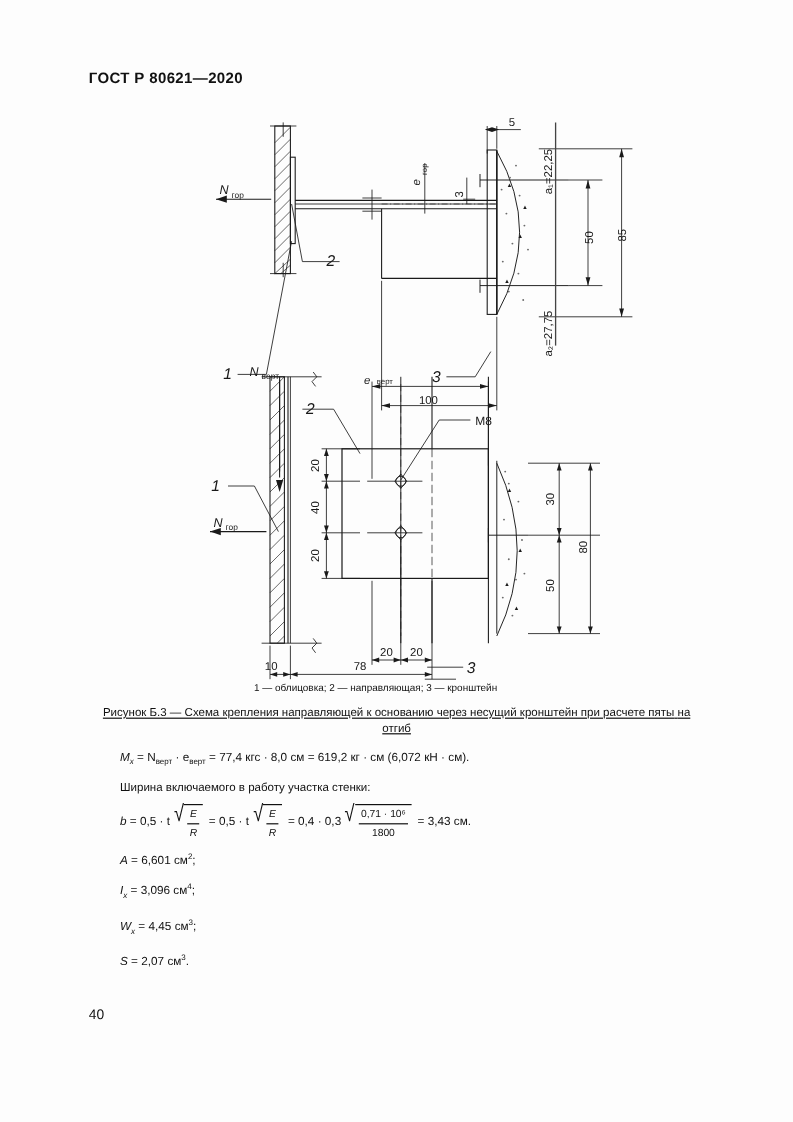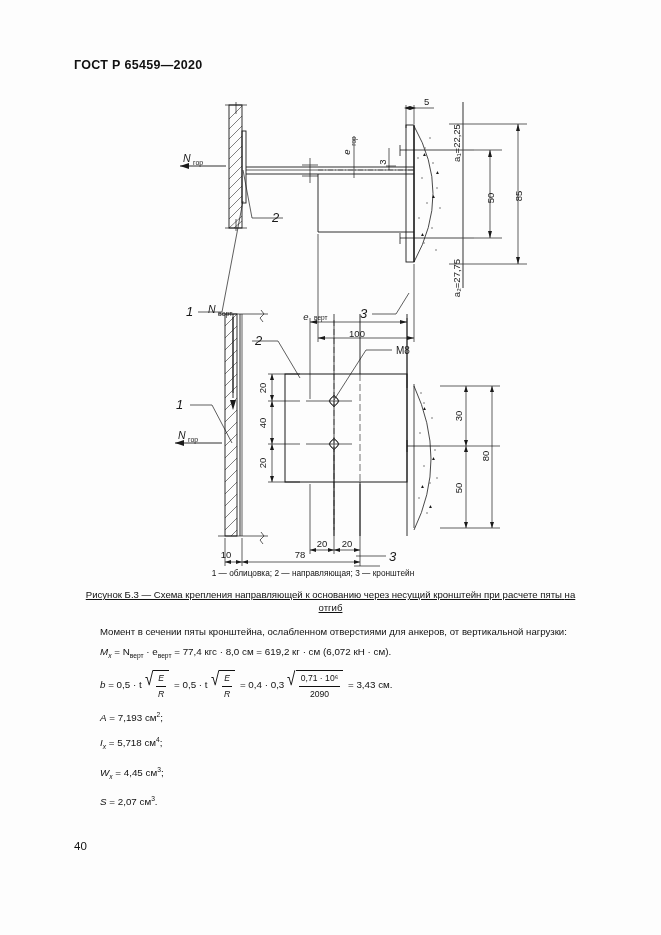--- a/index.html
+++ b/index.html
@@ -110,21 +110,21 @@
   .charlist { padding-left: 22px; }
   .charlist div { margin-bottom: 8px; font-size: 9.8px; }
   svg { display: block; }
   text { font-family: "Liberation Sans", sans-serif; fill: #1a1a1a; }
 </style>
 </head>
 <body>
 
 <div class="page">
 
-  <div class="doc-header">ГОСТ Р 65459—2020</div>
+  <div class="doc-header">ГОСТ Р 80621—2020</div>
 
   <div class="figure-area">
     <svg width="661" height="480" viewBox="0 0 661 480">
       <g stroke="#1a1a1a" fill="none" stroke-width="0.8">
 
         <g>
           <rect x="229" y="17" width="13" height="123" stroke="#1a1a1a" stroke-width="0.9"></rect>
           <g stroke="#1a1a1a" stroke-width="0.55">
             <line x1="229" y1="31" x2="242" y2="18"></line>
             <line x1="229" y1="41" x2="242" y2="28"></line>
@@ -511,57 +511,57 @@
 
   <div class="legend">1 — облицовка; 2 — направляющая; 3 — кронштейн</div>
 
   <div class="caption">
     <span>Рисунок Б.3 — Схема крепления направляющей к основанию через несущий кронштейн при расчете пяты</span>
     <span>на отгиб</span>
   </div>
 
   <div class="body-text">
 
-    <p class="para">Момент в сечении пяты кронштейна, ослабленном отверстиями для анкеров, от вертикальной нагрузки:</p>
 
     <div class="formula-line">
       <span class="it">M</span><sub class="it">x</sub><span> = N</span><sub>верт</sub><span> · e</span><sub>верт</sub><span> = 77,4 кгс · 8,0 см = 619,2 кг · см (6,072 кН · см).</span>
     </div>
 
 
+    <p class="para">Ширина включаемого в работу участка стенки:</p>
 
     <div class="formula-line">
       <span class="it">b</span><span> = 0,5 · t</span><span class="sqrt-wrap">
           <span class="radical">√</span>
           <span class="radicand">
             <span class="frac-top it">E</span>
             <span class="frac-bot it">R</span>
           </span>
         </span><span> = 0,5 · t</span><span class="sqrt-wrap">
           <span class="radical">√</span>
           <span class="radicand">
             <span class="frac-top it">E</span>
             <span class="frac-bot it">R</span>
           </span>
         </span><span> = 0,4 · 0,3</span><span class="sqrt-wrap">
           <span class="radical">√</span>
           <span class="radicand">
             <span class="frac-top">0,71 · 10⁶</span>
-            <span class="frac-bot">2090</span>
+            <span class="frac-bot">1800</span>
           </span>
         </span><span> = 3,43 см.</span>
     </div>
 
 
     <div class="charlist">
       <div>
-        <span class="it">A</span><span> = 7,193 см</span><sup>2</sup><span>;</span>
+        <span class="it">A</span><span> = 6,601 см</span><sup>2</sup><span>;</span>
       </div>
       <div>
-        <span class="it">I</span><sub class="it">x</sub><span> = 5,718 см</span><sup>4</sup><span>;</span>
+        <span class="it">I</span><sub class="it">x</sub><span> = 3,096 см</span><sup>4</sup><span>;</span>
       </div>
       <div>
         <span class="it">W</span><sub class="it">x</sub><span> = 4,45 см</span><sup>3</sup><span>;</span>
       </div>
       <div>
         <span class="it">S</span><span> = 2,07 см</span><sup>3</sup><span>.</span>
       </div>
     </div>
   </div>
 

